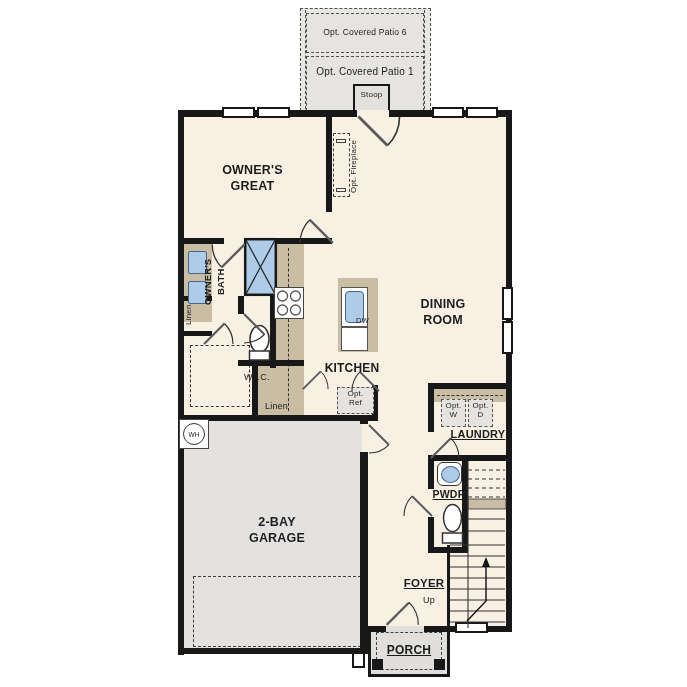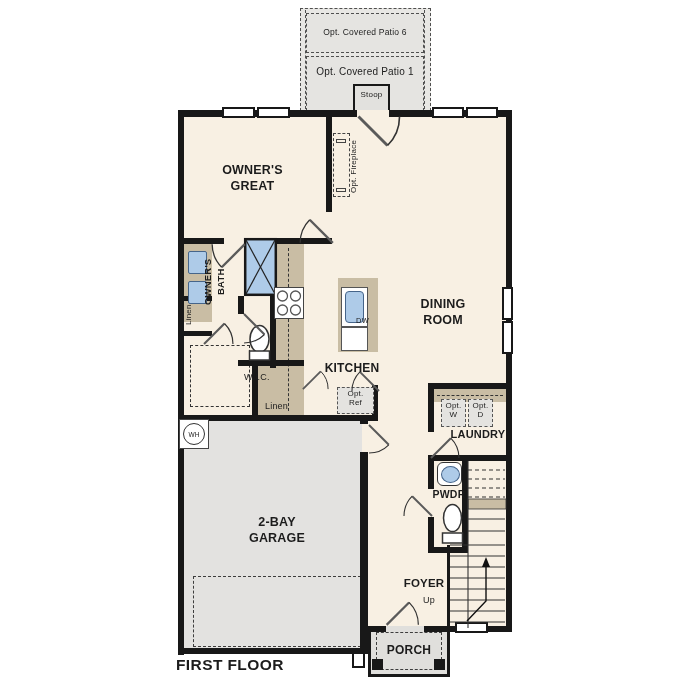--- a/index.html
+++ b/index.html
@@ -4,21 +4,21 @@
 <style>
   html,body{margin:0;padding:0;background:#fff;}
   #plan{position:relative;width:687px;height:687px;background:#fff;overflow:hidden;
         font-family:"Liberation Sans",sans-serif;color:#1c1c1c;}
   .fill{position:absolute;}
   .wall{position:absolute;background:#181818;}
   .win{position:absolute;background:#fff;border:2px solid #181818;box-sizing:border-box;}
   .dash{position:absolute;border:1.5px dashed #4f4f4f;box-sizing:border-box;}
   .lbl{position:absolute;line-height:1.25;letter-spacing:.2px;}
   .room{font-weight:bold;font-size:12.5px;text-align:center;}
-  .rm11{font-weight:bold;font-size:11px;text-align:center;letter-spacing:.2px;}
+  .rm11{font-weight:bold;font-size:11px;text-align:center;letter-spacing:.2px;text-decoration:underline;}
   .small{font-size:9px;}
   .tiny{font-size:8px;text-align:center;}
   .pre{white-space:pre-line;}
   .vert{writing-mode:vertical-rl;transform:rotate(180deg);text-align:center;}
   svg.ovl{position:absolute;overflow:visible;}
   .door path{stroke:#5a5a5a;fill:none;}
   .door .arc{stroke:#333;stroke-width:1.1;}
   .door .leaf{stroke-width:2;}
 </style>
 </head>
@@ -226,14 +226,13 @@
   <div class="lbl small" style="left:265px;top:401px;width:34px;">Linen</div>
   <div class="lbl tiny pre" style="left:338px;top:389px;width:35px;line-height:1.15;">Opt.
 Ref</div>
   <div class="lbl tiny pre" style="left:442px;top:401px;width:23px;line-height:1.15;">Opt.
 W</div>
   <div class="lbl tiny pre" style="left:469px;top:401px;width:23px;line-height:1.15;">Opt.
 D</div>
   <div class="lbl" style="left:341px;top:310px;width:43px;height:22px;font-size:7.5px;line-height:22px;text-align:center;">DW</div>
   <div class="lbl small" style="left:423px;top:595px;width:18px;">Up</div>
 
-  <div class="lbl" style="left:176px;top:655px;width:160px;font-weight:bold;font-size:15.5px;letter-spacing:.4px;">FIRST FLOOR</div>
 </div>
 
 </body></html>

